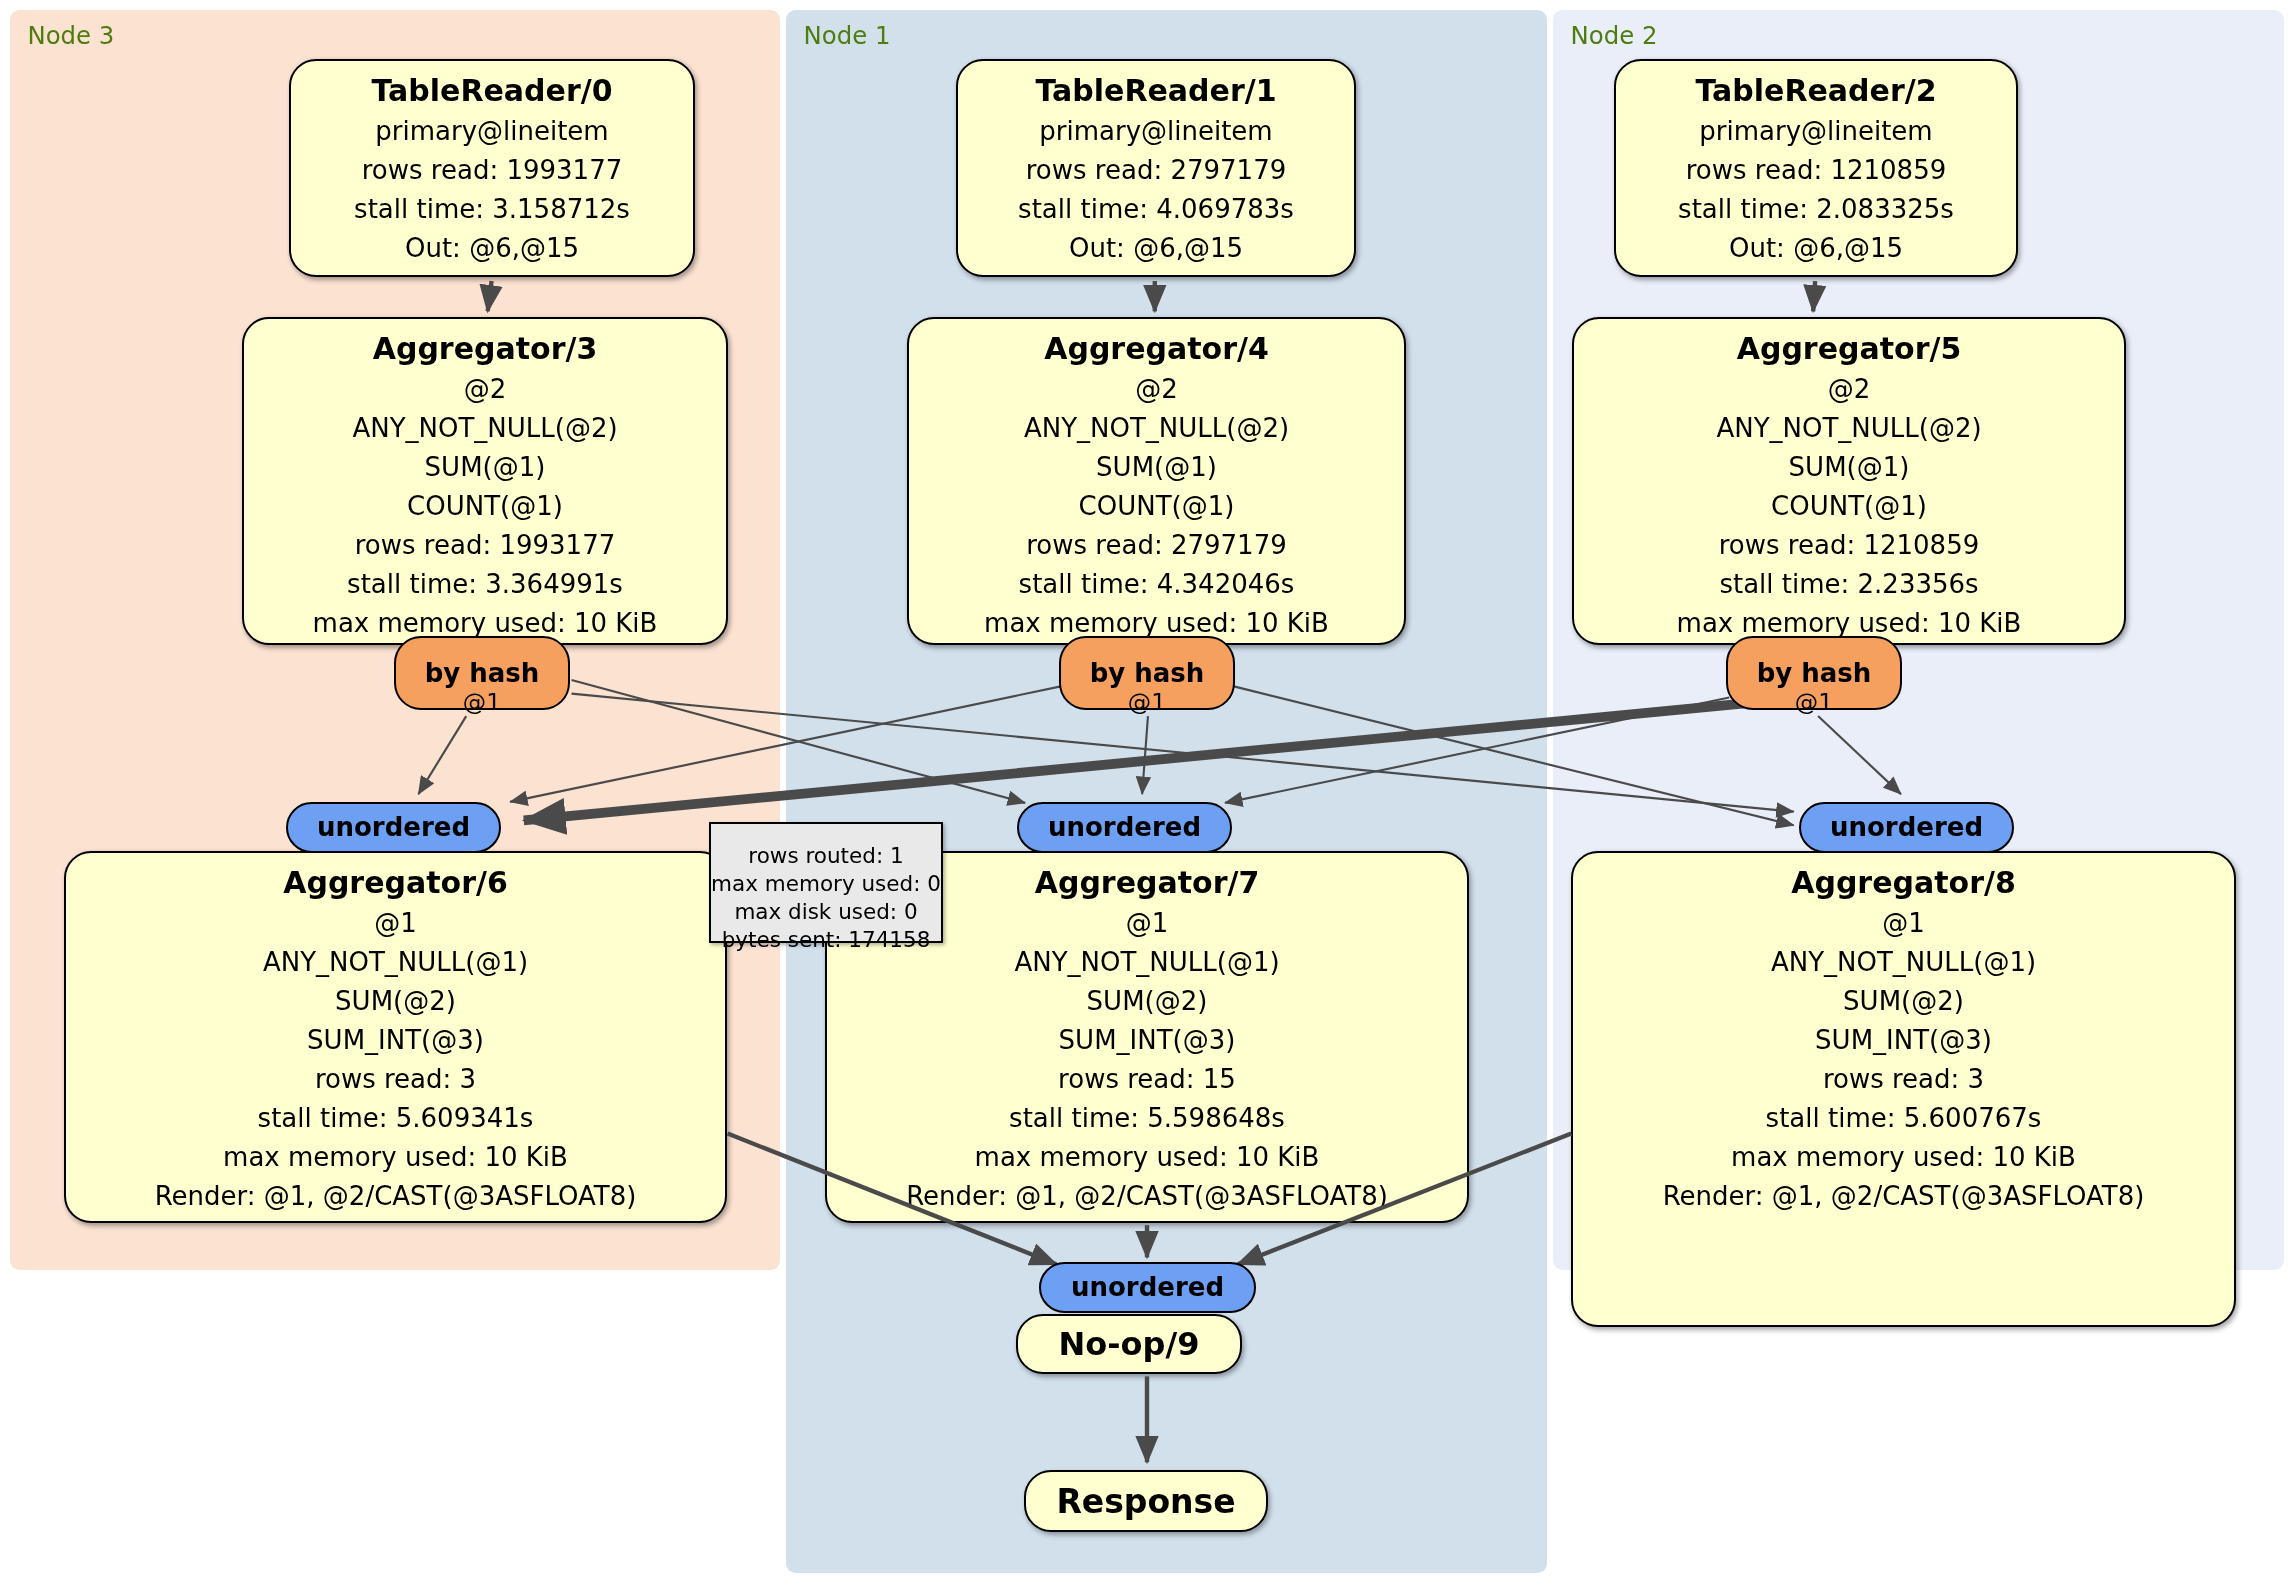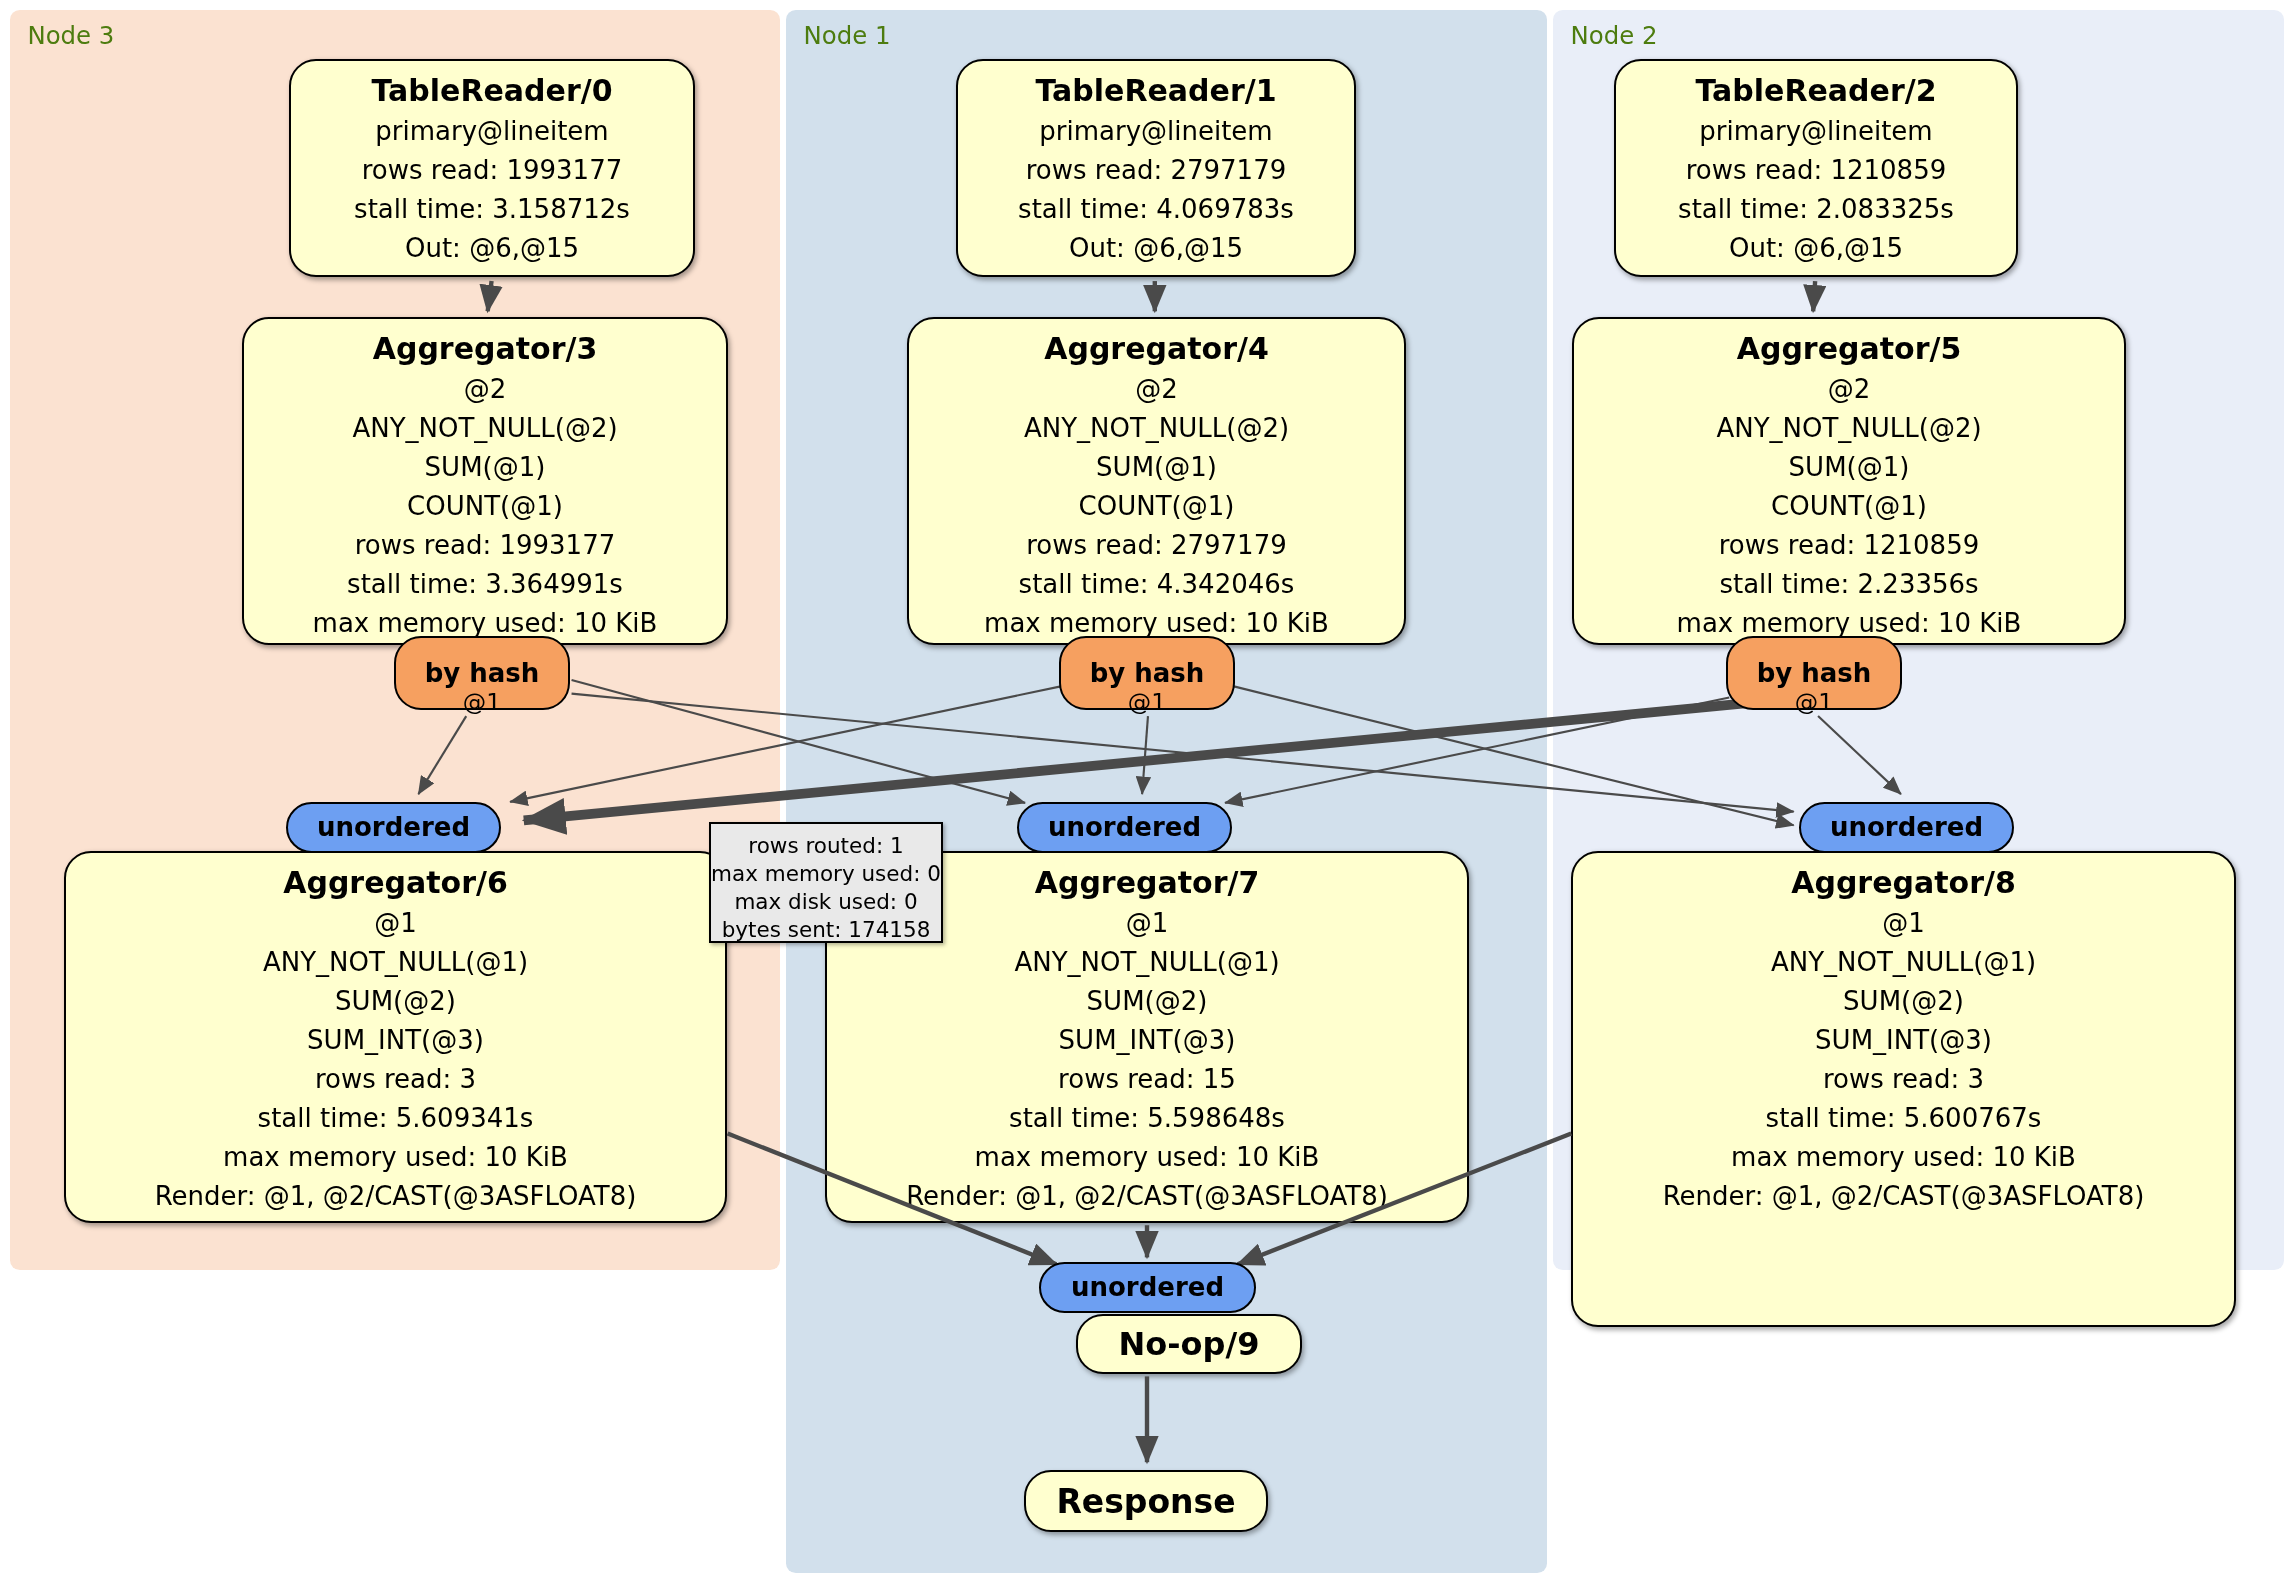--- a/index.html
+++ b/index.html
@@ -23,21 +23,21 @@
   .edges path{pointer-events:stroke;}
 
   .oval{position:absolute;border:2.9px solid #000;text-align:center;box-sizing:border-box;z-index:4;}
   .oval-hash{background:#f6a060;border-radius:27px;padding-top:19px;}
   .oval-hash .rtitle{font-size:26px;font-weight:700;line-height:32px;}
   .oval-hash .rsub{font-size:23.4px;line-height:27px;}
   .oval-stream{background:#6d9ff2;border-radius:26px;}
   .oval-stream .rtitle{font-size:26px;font-weight:700;line-height:46px;}
 
   .tooltip{position:absolute;left:709px;top:822px;width:234px;height:121px;background:#e9e9e9;
-           border:2.4px solid #000;z-index:5;text-align:center;padding-top:8px;box-sizing:border-box;
+           border:2.4px solid #000;z-index:5;text-align:center;padding-top:18px;box-sizing:border-box;
            box-shadow:2px 2px 3.9px rgba(0,0,0,0.3);}
   .tline{font-size:21.5px;line-height:28px;white-space:nowrap;}
 </style>
 </head>
 <body>
 
 <div class="canvas">
 
   <div class="region region-node3">
     <span class="rlabel">Node 3</span>
@@ -135,21 +135,21 @@
     <div class="pline">@1</div>
     <div class="pline">ANY_NOT_NULL(@1)</div>
     <div class="pline">SUM(@2)</div>
     <div class="pline">SUM_INT(@3)</div>
     <div class="pline">rows read: 3</div>
     <div class="pline">stall time: 5.600767s</div>
     <div class="pline">max memory used: 10 KiB</div>
     <div class="pline">Render: @1, @2/CAST(@3ASFLOAT8)</div>
   </div>
 
-  <div class="pbox pbox-small" style="left:1076px;top:1314px;width:226px;height:60px">
+  <div class="pbox pbox-small" style="left:1016px;top:1314px;width:226px;height:60px">
     <div class="ptitle" style="font-size:32px;line-height:32px">No-op/9</div>
   </div>
 
   <div class="pbox pbox-small" style="left:1024px;top:1470px;width:244px;height:62px">
     <div class="ptitle" style="font-size:33px;line-height:33px">Response</div>
   </div>
 
   <svg class="edges" width="2294" height="1596" viewBox="0 0 2352 1636">
     <defs>
       <marker id="ahS" markerUnits="userSpaceOnUse" markerWidth="20" markerHeight="16" refX="18" refY="8" orient="auto">

